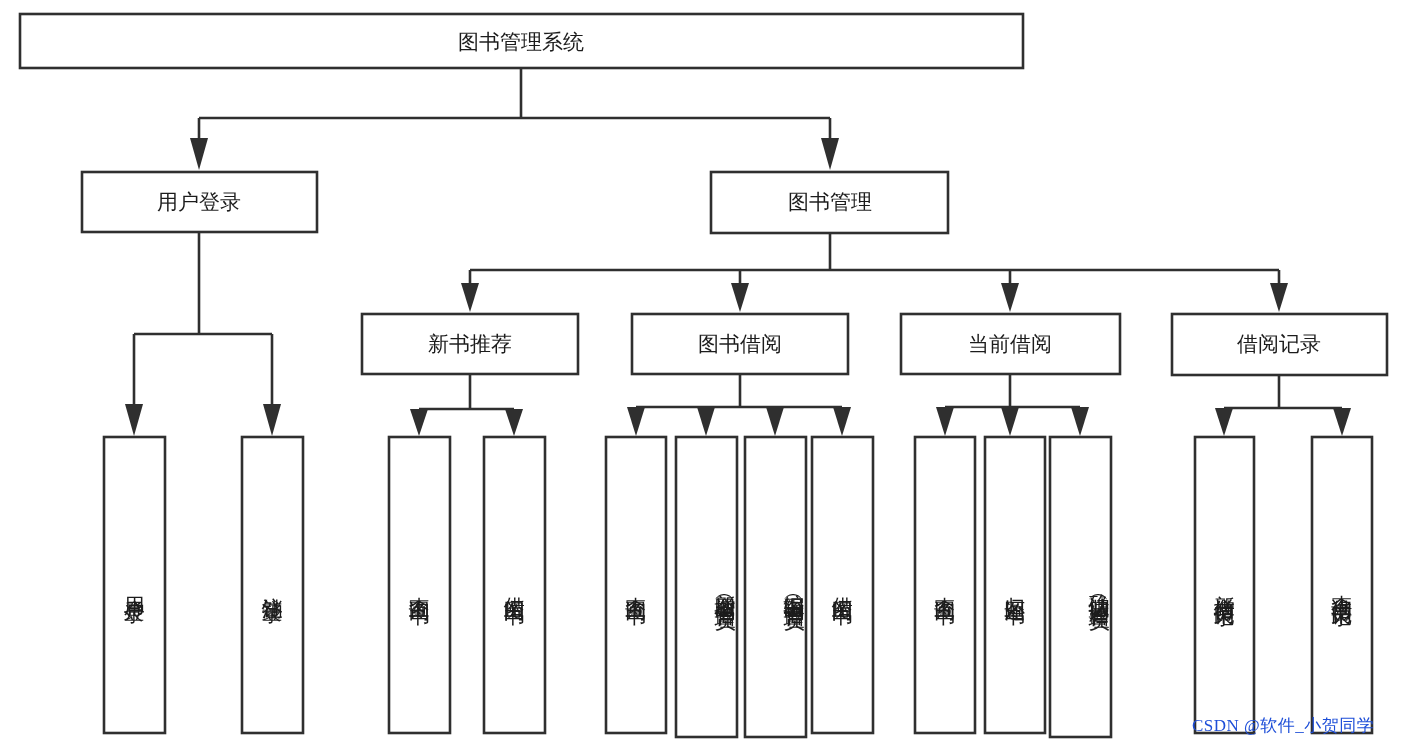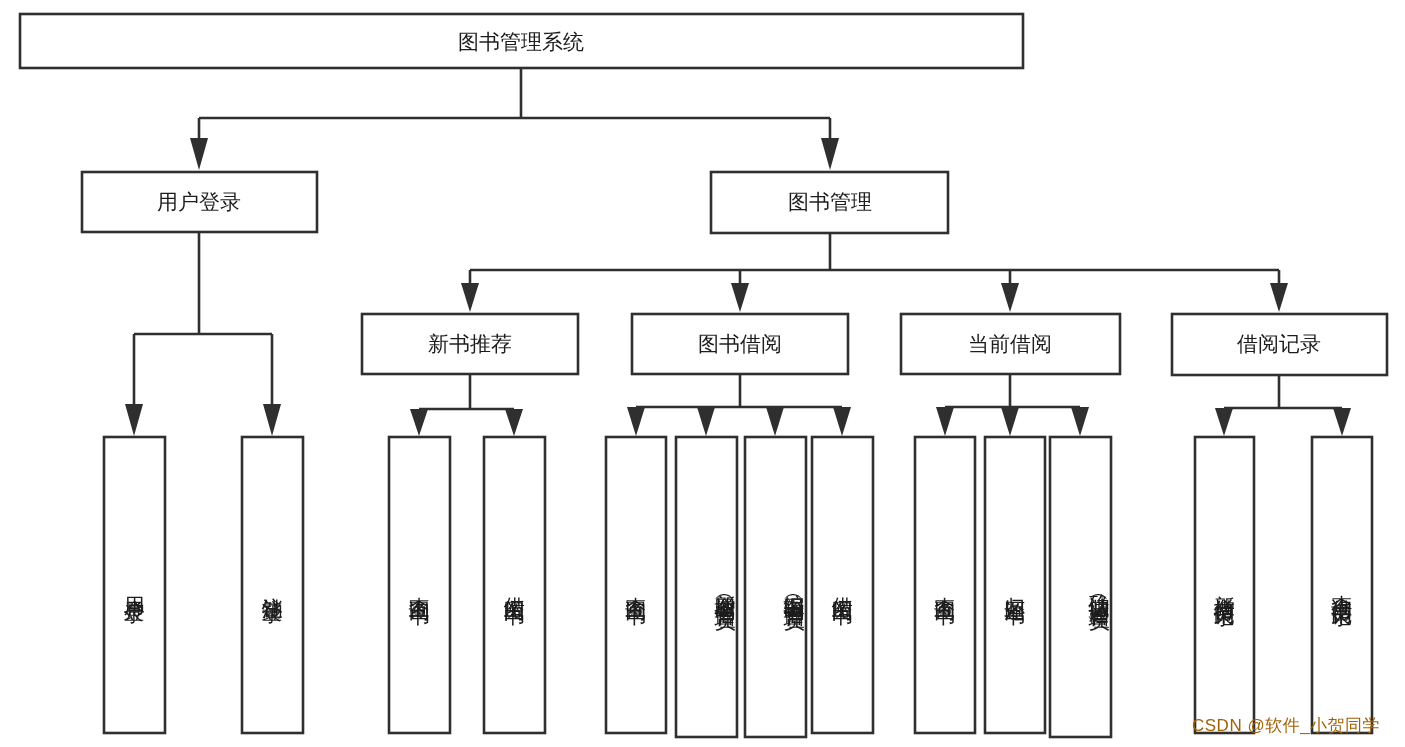--- a/index.html
+++ b/index.html
@@ -57,23 +57,23 @@
     line-height: 1.12;
     color: #1c1c1c;
     letter-spacing: 2.5px;
     white-space: nowrap;
     pointer-events: none;
   }
   .watermark {
     position: absolute;
     left: 1192px;
     top: 714px;
-    font-family: Liberation Sans, sans-serif;
+    font-family: Liberation Serif, serif;
     font-size: 17px;
-    color: #a16207;
+    color: #1d4ed8;
     letter-spacing: 0.5px;
     white-space: nowrap;
   }
 </style>
 </head>
 <body>
 
 <div id="diagram-root">
 
   <svg class="flow" viewBox="0 0 1405 747">

